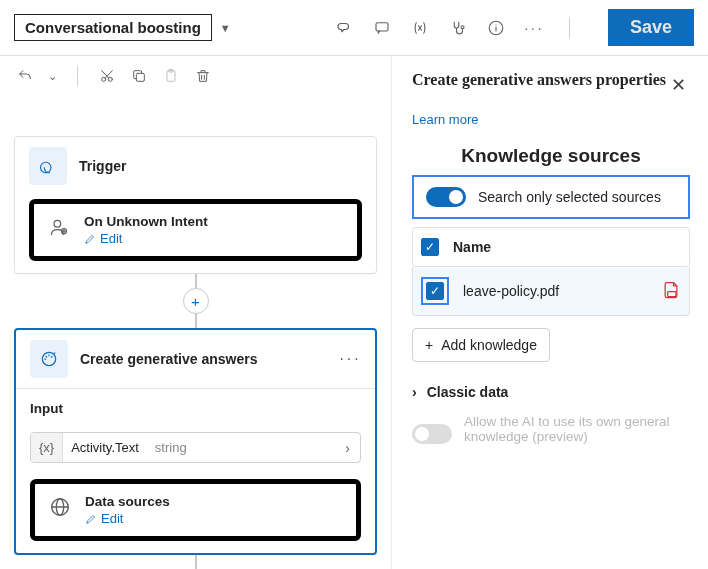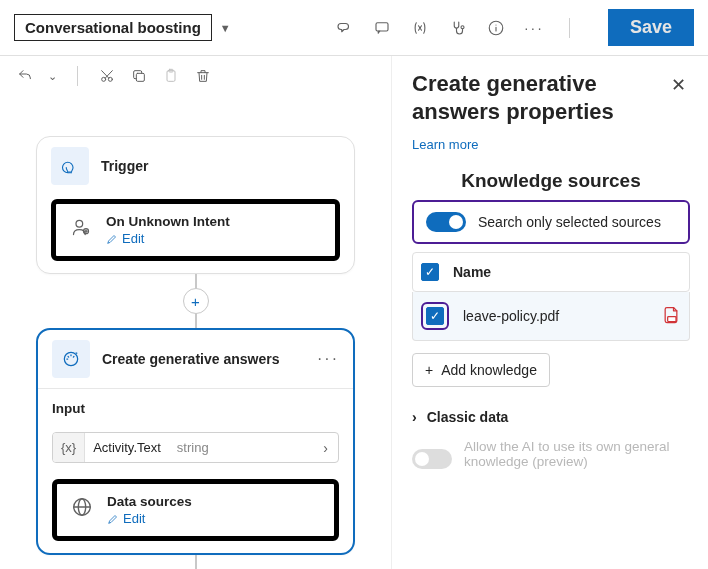--- a/index.html
+++ b/index.html
@@ -44,22 +44,22 @@
     flex: 0 0 392px;
     border-right:1px solid #eee;
     position:relative;
     padding:0;
   }
   .canvas-toolbar {
     display:flex; align-items:center; gap:14px;
     padding:10px 16px; color:#616161;
   }
   .card {
-    background:#fff; border:1px solid #e0e0e0; border-radius:14px;
-    margin: 0 36px; box-shadow:0 1px 2px rgba(0,0,0,.03);
+    background:#fff; border:1px solid #e0e0e0; border-radius:4px;
+    margin: 0 14px; box-shadow:0 1px 2px rgba(0,0,0,.03);
   }
   .card.selected { border:2px solid #0f6cbd; }
   .card-head {
     display:flex; align-items:center; gap:12px; padding:10px 14px;
     border-bottom:1px solid #e7e7e7; position:relative;
     border-top-left-radius:6px;border-top-right-radius:6px;
   }
   .card-icon {
     width:38px; height:38px; border-radius:4px; background:#e9f1fb;
     display:flex; align-items:center; justify-content:center; flex-shrink:0;
@@ -84,27 +84,27 @@
   }
   .input-prefix { background:#f3f3f3; padding:7px 8px; font-size:13px; color:#616161; border-right:1px solid #e0e0e0;}
   .input-chip { padding:6px 8px; font-size:13px; }
   .chip-type { padding:6px 8px; font-size:13px; color:#888; }
   .input-arrow { margin-left:auto; padding:0 10px; color:#616161; cursor:pointer;}
   
   .panel {
     flex:1; padding:14px 18px 0 20px; overflow:auto;
   }
   .panel-head { display:flex; align-items:flex-start; }
-  .panel-title { font-size:22px; font-weight:700; line-height:1.25; }
+  .panel-title { font-size:16px; font-weight:700; line-height:1.25;font-family:Liberation Serif, serif; }
   .close-x { margin-left:auto; font-size:18px; cursor:pointer; color:#444; padding:4px;}
   .panel-desc { font-size:13px; color:#5b5b5b; margin-top:8px; line-height:1.45;}
   .link { color:#0f6cbd; font-size:13px; display:inline-block; margin-top:12px; cursor:pointer;}
   .ks-title { font-weight:700; margin-top:18px; font-size:19px;text-align:center;}
   .ks-desc { font-size:13px; color:#5b5b5b; margin-top:4px; line-height:1.4;}
-  .red-box { border:2px solid #4c1d95; border-radius:6px; }
+  .red-box { border:2px solid #3b82f6; border-radius:0; }
   .toggle-row {
     display:flex; align-items:center; gap:12px; padding:10px 12px; margin-top:8px;
   }
   .toggle {
     width:40px; height:20px; background:#0f6cbd; border-radius:10px; position:relative; cursor:pointer;
   }
   .toggle.off { background:#c8c8c8; }
   .toggle .knob {
     position:absolute; width:14px;height:14px; background:#fff; border-radius:50%; top:3px; right:3px;
   }

